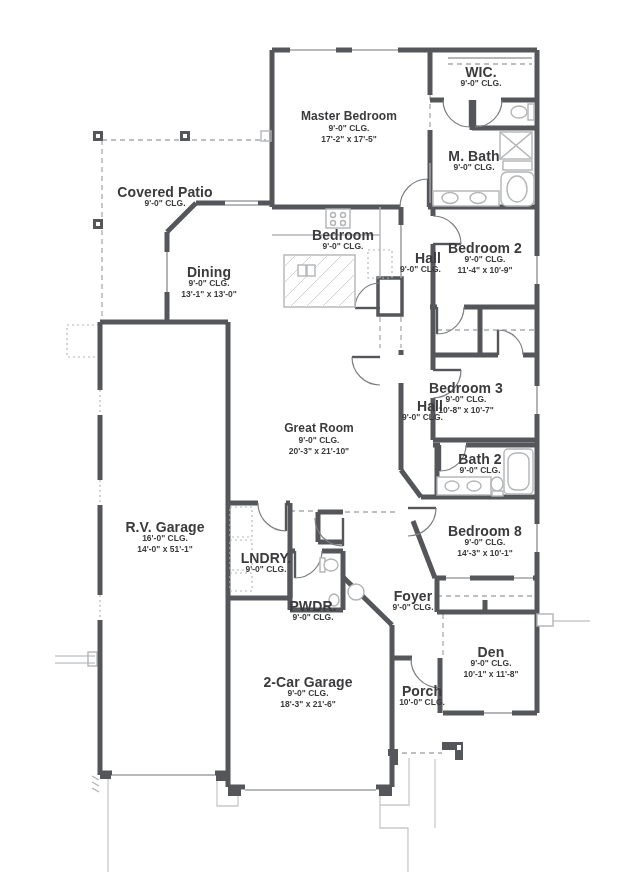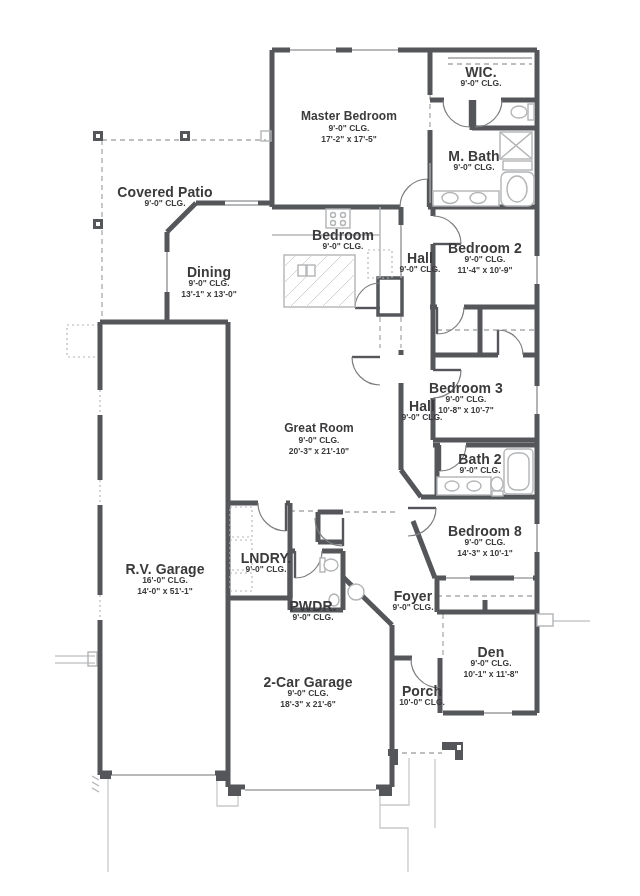--- a/index.html
+++ b/index.html
@@ -4,21 +4,21 @@
 <style>
   html,body{margin:0;padding:0;background:#ffffff;}
   #plan{position:relative;width:640px;height:896px;background:#ffffff;overflow:hidden;
         font-family:"Liberation Sans", sans-serif;}
   #plan svg{position:absolute;left:0;top:0;}
   .lbl{position:absolute;transform:translateX(-50%);text-align:center;color:#3b3b3d;white-space:nowrap;}
   .lbl span{display:block;}
   .rname{font-size:14px;font-weight:700;line-height:12px;letter-spacing:.1px;}
   .rsub{font-size:8.5px;font-weight:600;line-height:10.5px;}
   .big .rname{font-size:12px;line-height:13px;}
-  .narrow{white-space:normal;width:42px;}
+  .narrow{white-space:normal;width:42px;text-align:right;}
   
   .w  {stroke:#54565a;stroke-width:5;fill:none;stroke-linecap:butt;}
   .w3 {stroke:#54565a;stroke-width:3.5;fill:none;}
   .leaf{stroke:#54565a;stroke-width:2.4;fill:none;}
   .arc{stroke:#7c7e81;stroke-width:1.2;fill:none;}
   .win{stroke:#9fa1a3;stroke-width:1.6;fill:none;}
   .winU{stroke:#ffffff;stroke-width:7;fill:none;}
   .lt {stroke:#b2b4b6;stroke-width:1.4;fill:#ffffff;}
   .ltl{stroke:#b2b4b6;stroke-width:1.4;fill:none;}
   .site{stroke:#c7c9cb;stroke-width:1.3;fill:none;}
@@ -358,21 +358,21 @@
     </div>
   <div class="lbl" style="left:480px;top:453px">
     <span class="rname">Bath 2</span>
       <span class="rsub">9'-0" CLG.</span>
     </div>
   <div class="lbl" style="left:485px;top:525px">
     <span class="rname">Bedroom 8</span>
       <span class="rsub">9'-0" CLG.</span>
       <span class="rsub">14'-3" x 10'-1"</span>
     </div>
-  <div class="lbl" style="left:165px;top:563px">
+  <div class="lbl" style="left:165px;top:521px">
     <span class="rname">R.V. Garage</span>
       <span class="rsub">16'-0" CLG.</span>
       <span class="rsub">14'-0" x 51'-1"</span>
     </div>
   <div class="lbl" style="left:266px;top:552px">
     <span class="rname">LNDRY.</span>
       <span class="rsub">9'-0" CLG.</span>
     </div>
   <div class="lbl" style="left:313px;top:600px">
     <span class="rname">PWDR.</span>

